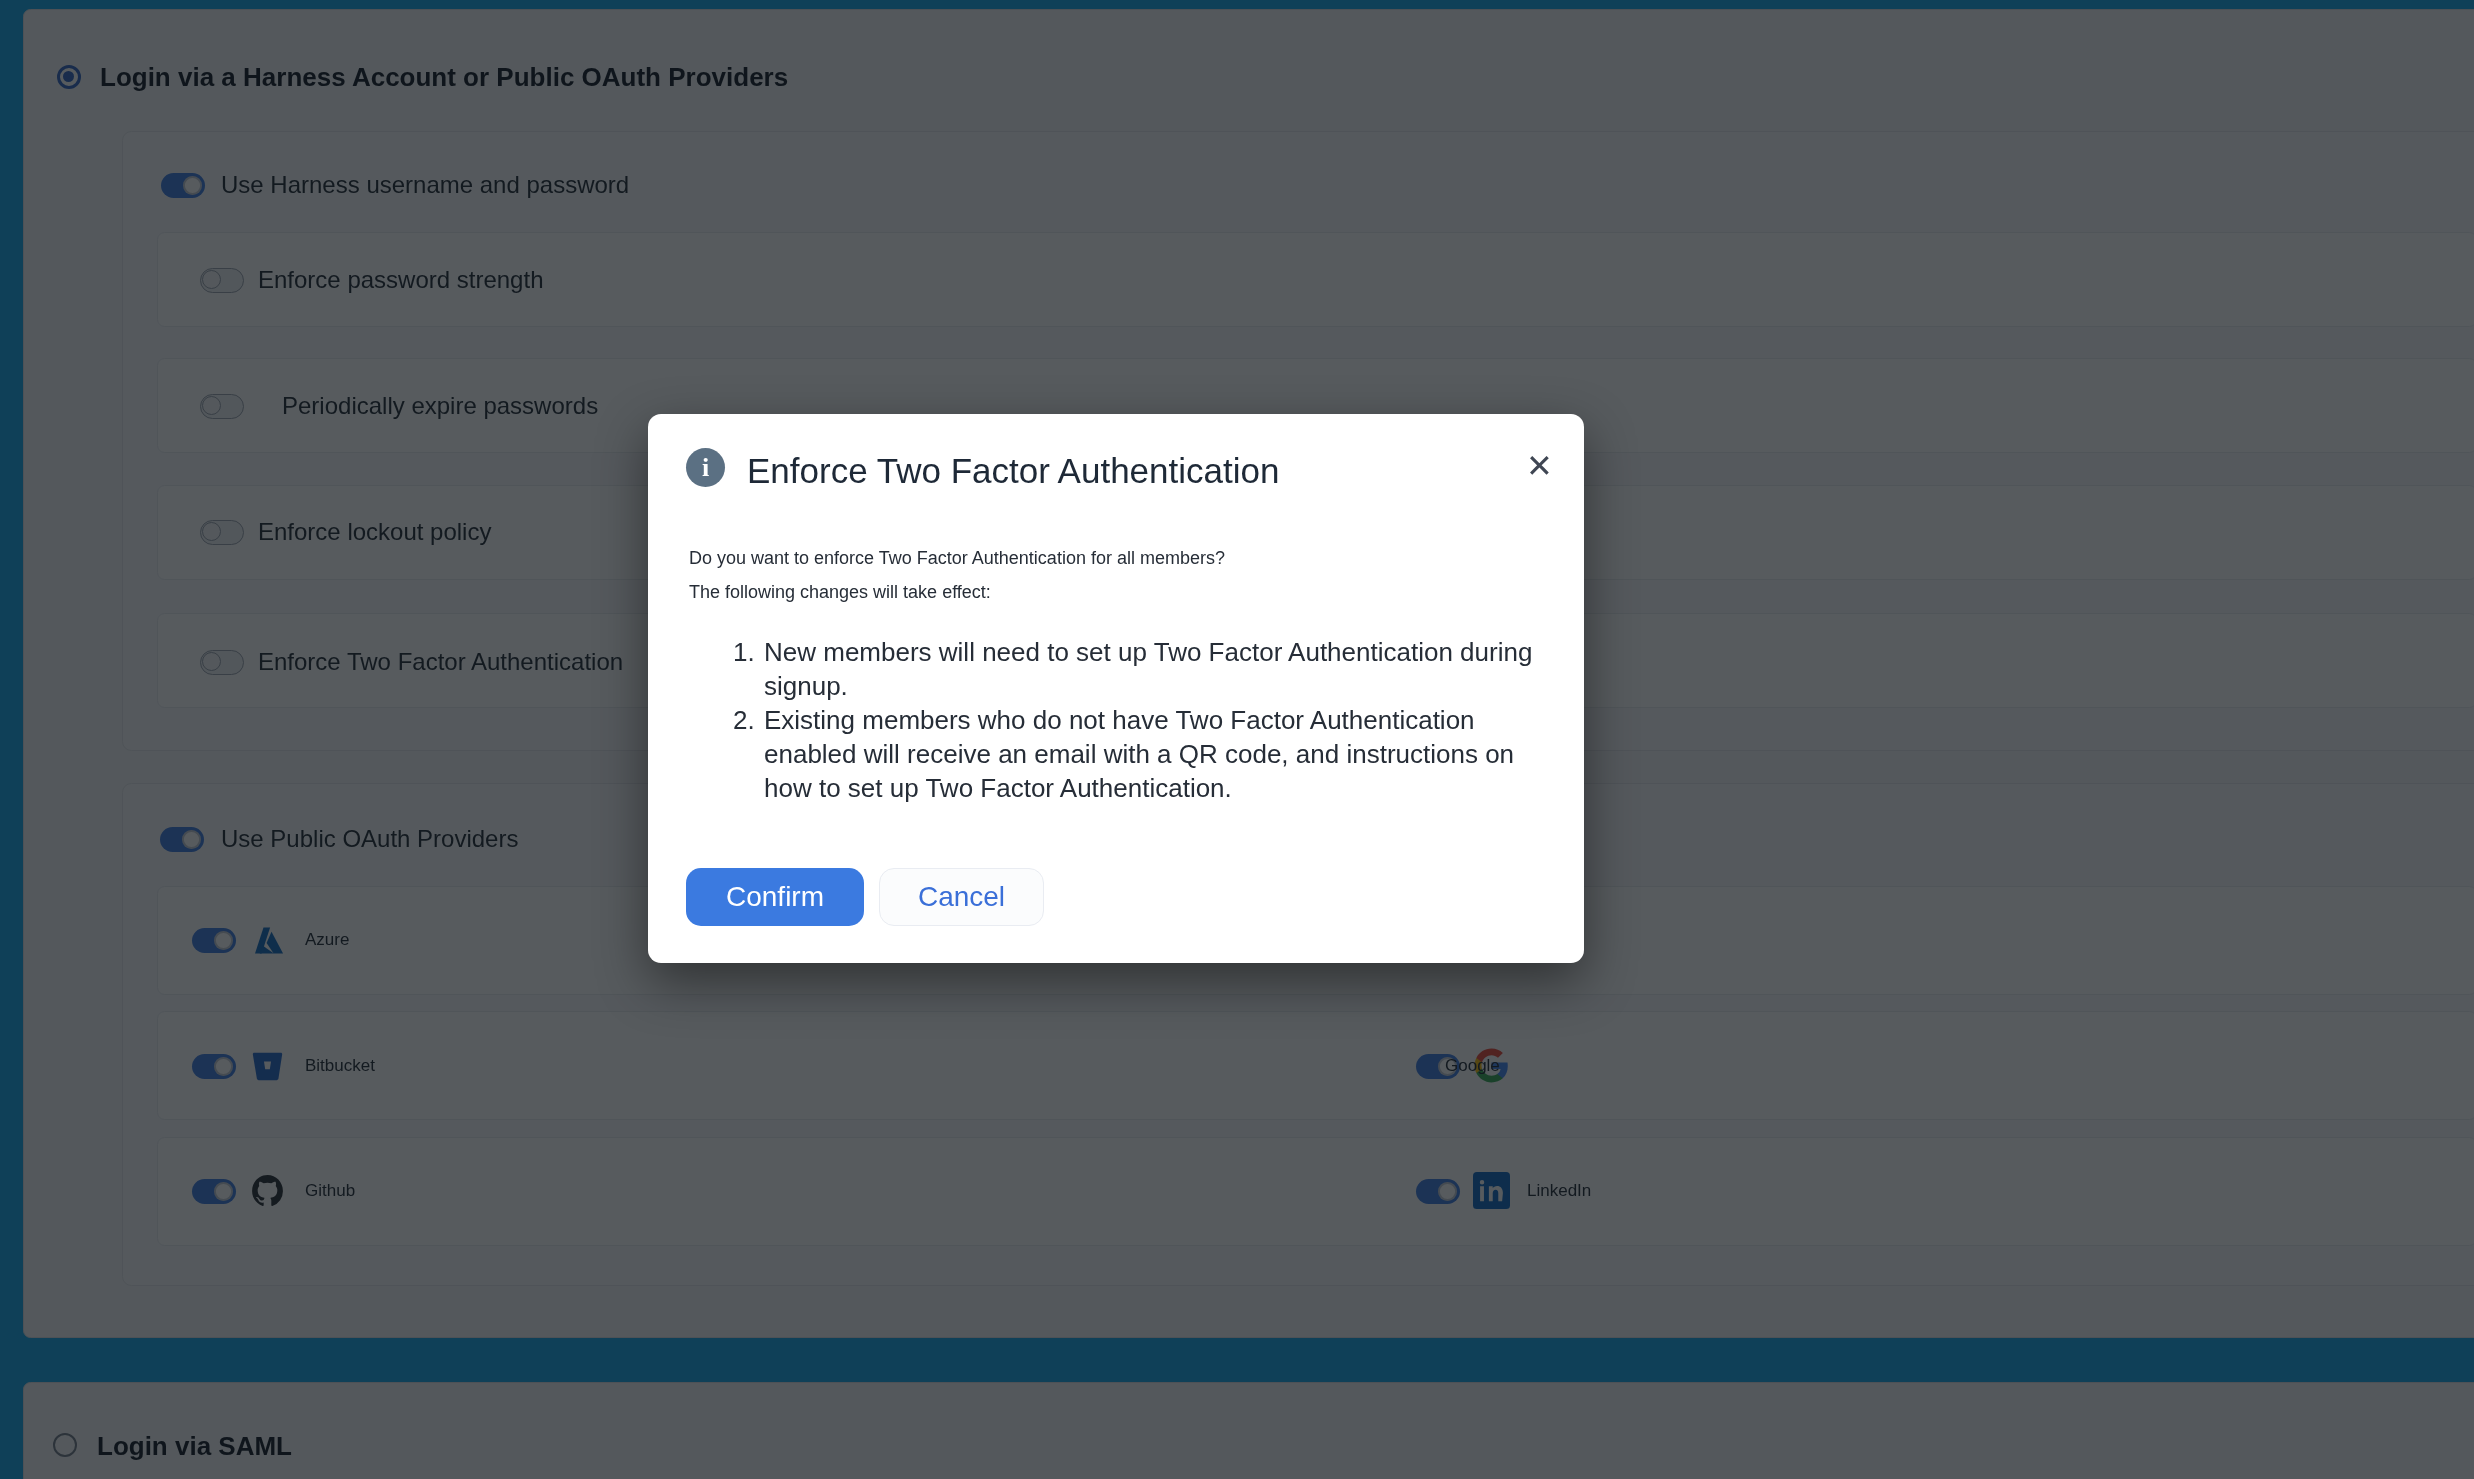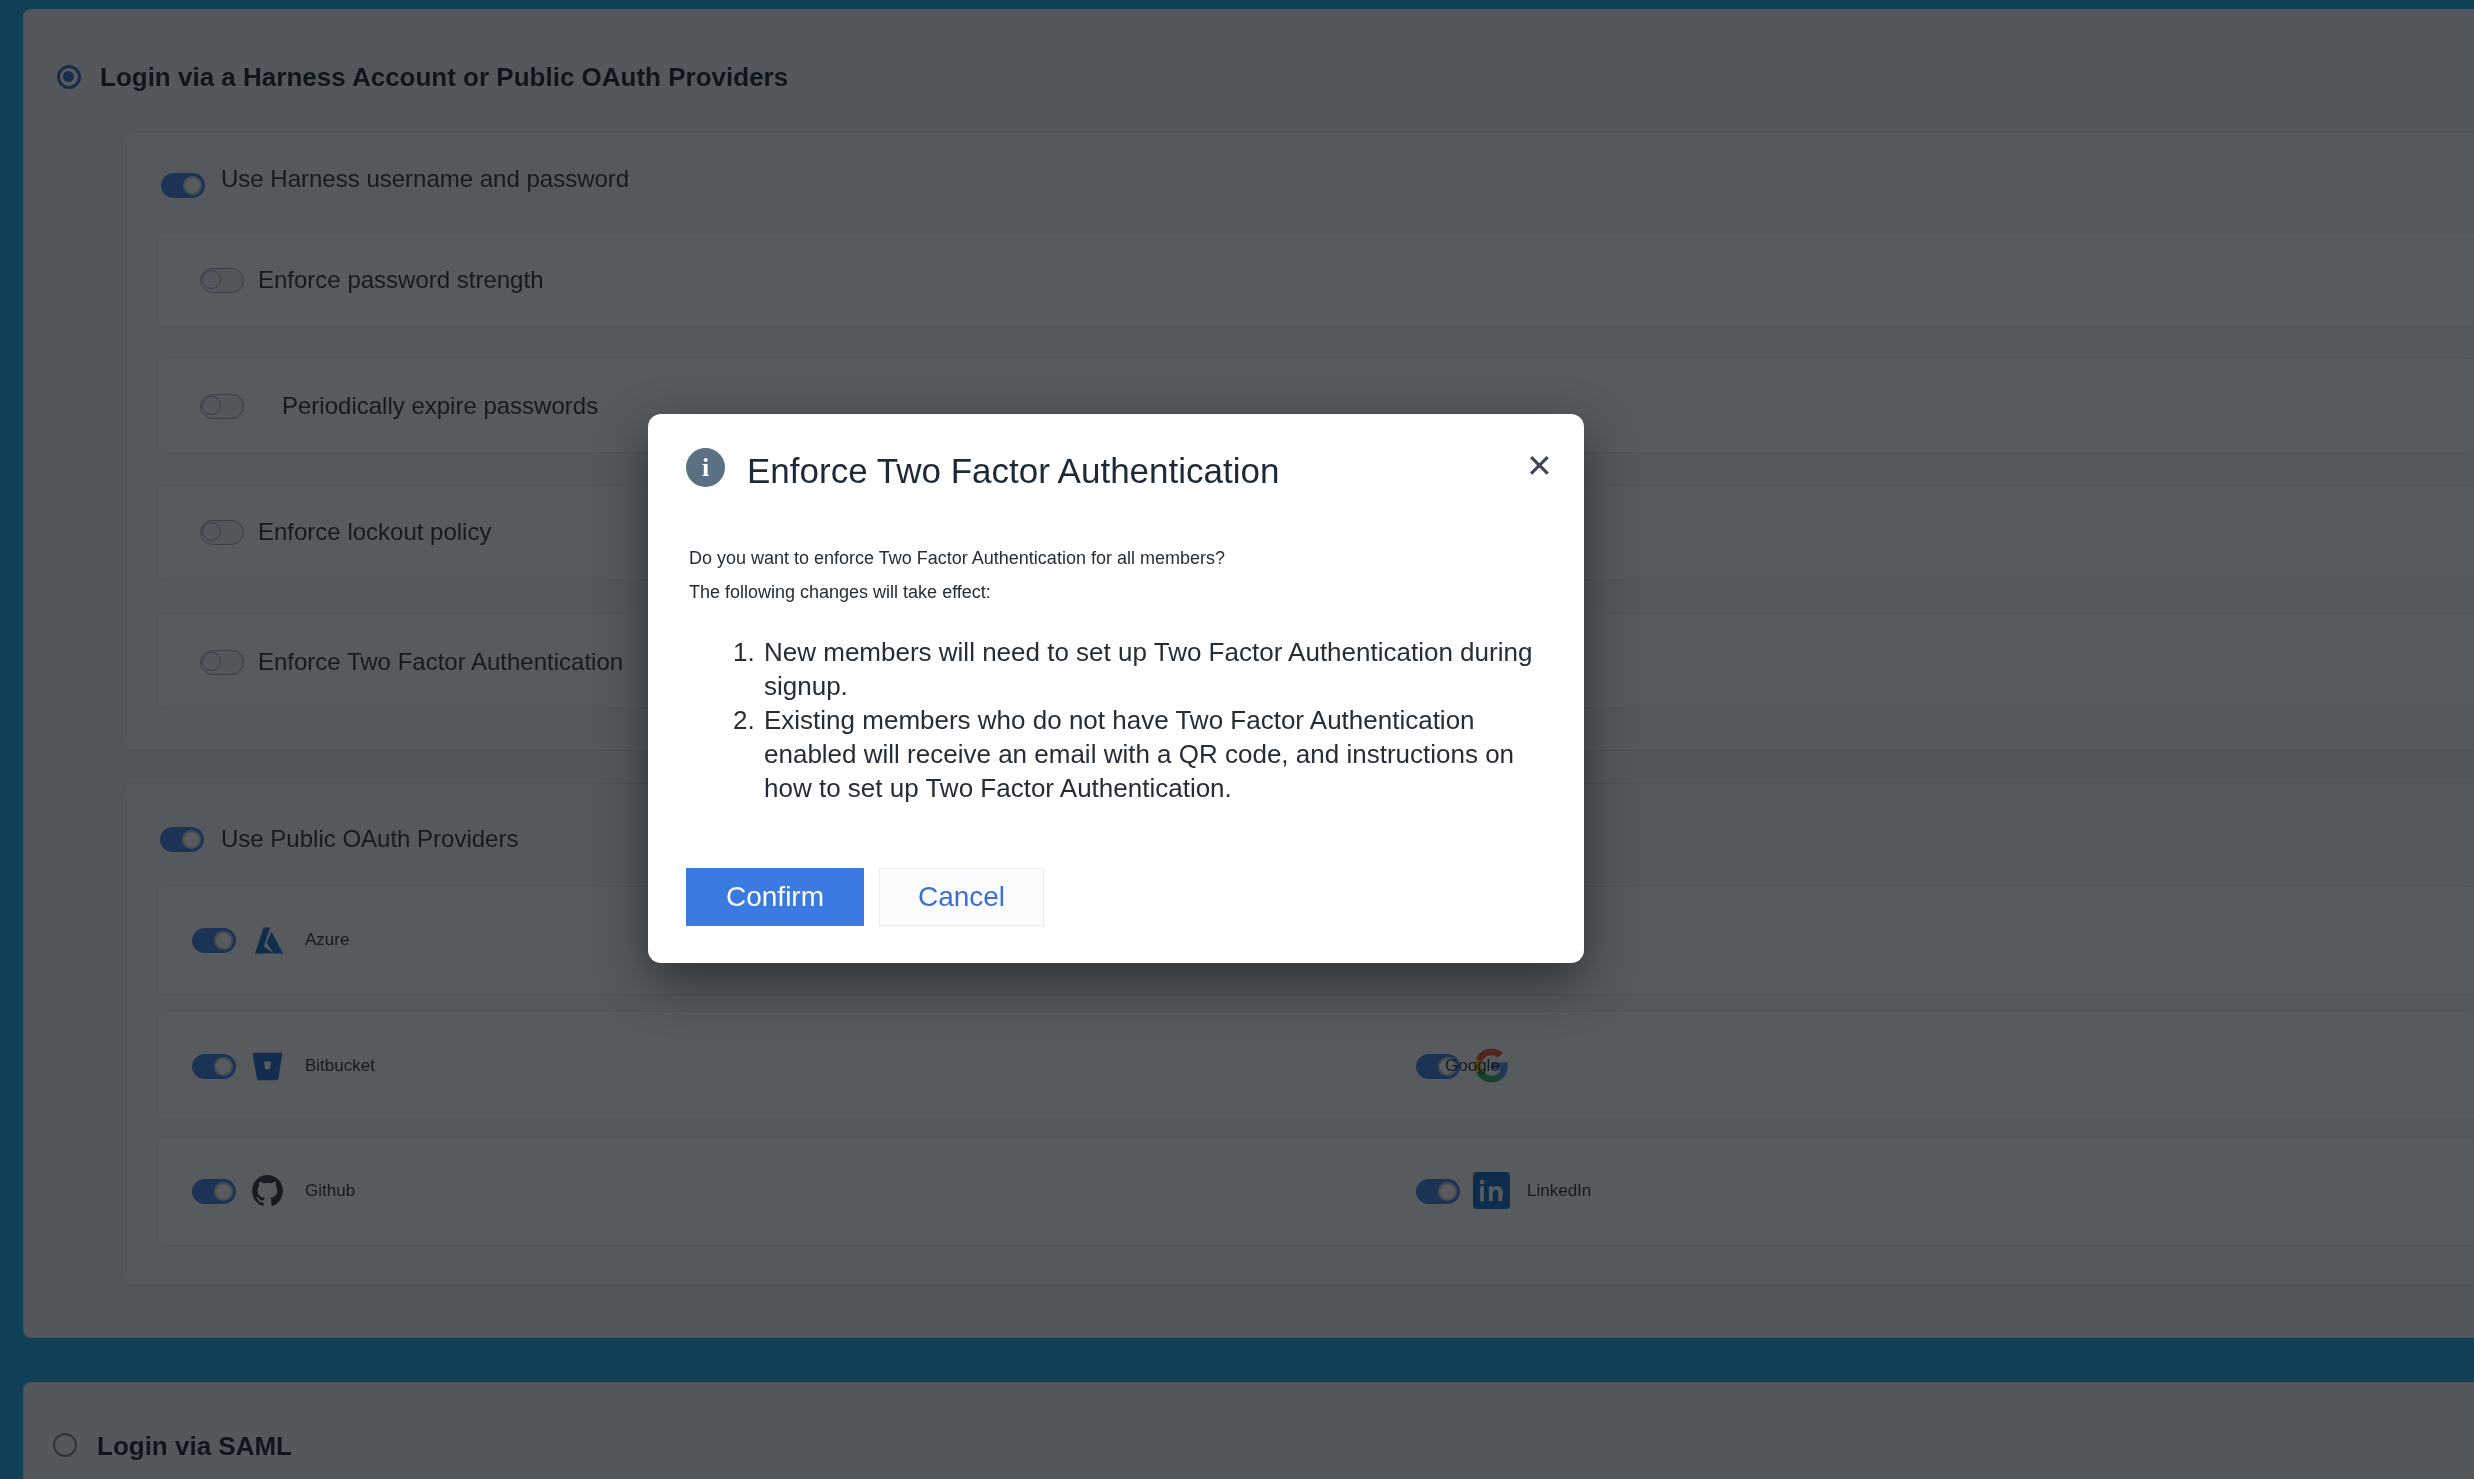--- a/index.html
+++ b/index.html
@@ -54,21 +54,21 @@
   .m-close{
     position:absolute;left:866px;top:26px;width:51px;height:51px;
     display:flex;align-items:center;justify-content:center;
     font-size:32px;font-weight:700;color:#3f4653;cursor:pointer;
   }
   .m-body{position:absolute;left:41px;top:127px;font-size:18px;line-height:34px;color:#262d37;}
   .m-list{position:absolute;left:0;top:221px;width:898px;font-size:26px;line-height:34px;color:#262d37;}
   .m-li{position:relative;padding-left:116px;}
   .m-li .num{position:absolute;left:85px;}
   .m-btn{
-    position:absolute;top:454px;height:58px;border-radius:0;box-sizing:border-box;
+    position:absolute;top:454px;height:58px;border-radius:15px;box-sizing:border-box;
     display:flex;align-items:center;justify-content:center;
     font-size:28px;font-weight:500;cursor:pointer;
   }
   .m-confirm{left:38px;width:178px;background:#3b7ae0;color:#ffffff;}
   .m-cancel{left:231px;width:165px;background:#fbfcfd;border:1.9px solid #e9ecf2;color:#3a6fd8;}
 </style>
 </head>
 <body>
 
 <div id="screen">
@@ -78,21 +78,21 @@
     <div class="card cardB"></div>
     <div class="card cardC"></div>
     <div class="card cardD"></div>
 
     <span class="radio sel" style="left:57px;top:65px;"></span>
     <span class="lbl hdr" style="left:100px;top:61px;">Login via a Harness Account or Public OAuth Providers</span>
 
     <span class="toggle on" style="left:161px;top:173px;">
         <span class="knob"></span>
       </span>
-    <span class="lbl tgl-lbl" style="left:221px;top:164px;">Use Harness username and password</span>
+    <span class="lbl tgl-lbl" style="left:221px;top:170px;">Use Harness username and password</span>
 
     <div class="rowcard" style="top:232px;"></div>
     <span class="toggle off" style="left:200px;top:268px;">
         <span class="knob"></span>
       </span>
     <span class="lbl tgl-lbl" style="left:258px;top:265px;">Enforce password strength</span>
 
     <div class="rowcard" style="top:358px;"></div>
     <span class="toggle off" style="left:200px;top:394px;">
         <span class="knob"></span>

